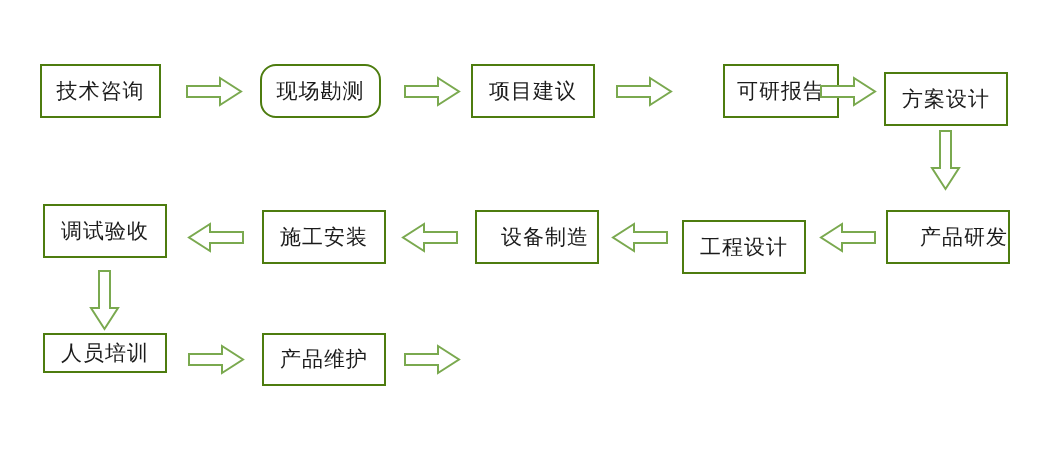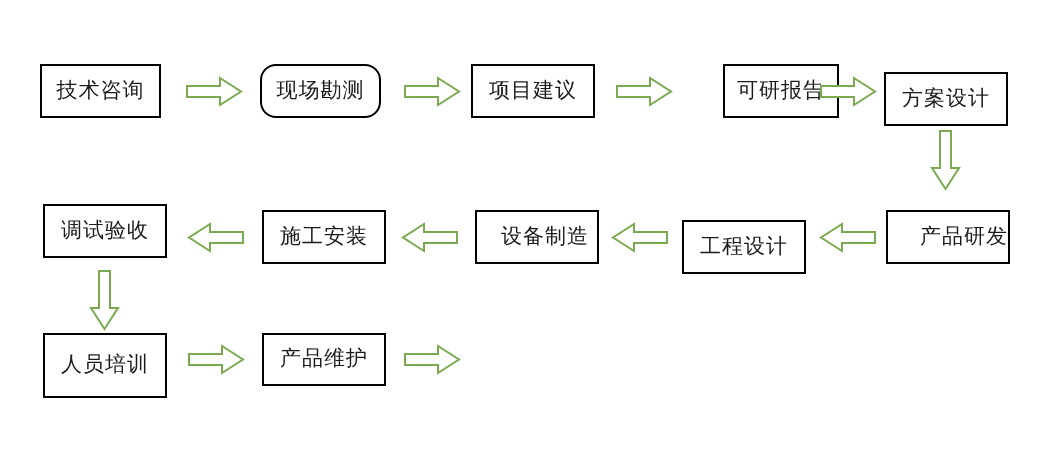--- a/index.html
+++ b/index.html
@@ -13,31 +13,31 @@
   #canvas {
     position: relative;
     width: 1043px;
     height: 470px;
     background: #ffffff;
     overflow: hidden;
   }
   .node {
     position: absolute;
     box-sizing: border-box;
-    border: 2px solid #000000;
+    border: 2px solid #4d7c0f;
     background: #ffffff;
     display: flex;
     align-items: center;
     justify-content: center;
     color: #1b1b1b;
     font-size: 21px;
     letter-spacing: 1px;
     line-height: 1;
     white-space: nowrap;
-    font-family: Liberation Mono, monospace;
+    font-family: Liberation Serif, serif;
   }
   .arrow {
     position: absolute;
   }
   .arrow svg {
     display: block;
     overflow: visible;
   }
   .arrow svg polygon {
     fill: #ffffff;
@@ -144,21 +144,21 @@
   <div class="node" style="left:43px; top:204px; width:124px; height:54px;">
     <span>调试验收</span>
   </div>
 
   <div class="arrow" style="left:90px; top:270px; width:29px; height:60px;">
     <svg width="29" height="60" viewBox="0 0 29 60">
       <polygon points="9,1 20,1 20,38 28,38 14.5,59 1,38 9,38"></polygon>
     </svg>
   </div>
 
-  <div class="node" style="left:43px; top:333px; width:124px; height:65px;align-items:center;">
+  <div class="node" style="left:43px; top:333px; width:124px; height:40px;align-items:center;">
     <span>人员培训</span>
   </div>
 
   <div class="arrow" style="left:188px; top:345px; width:56px; height:29px;">
     <svg width="56" height="29" viewBox="0 0 56 29">
       <polygon points="1,9 34,9 34,1 55,14.5 34,28 34,20 1,20"></polygon>
     </svg>
   </div>
 
   <div class="node" style="left:262px; top:333px; width:124px; height:53px;text-align:right;">

